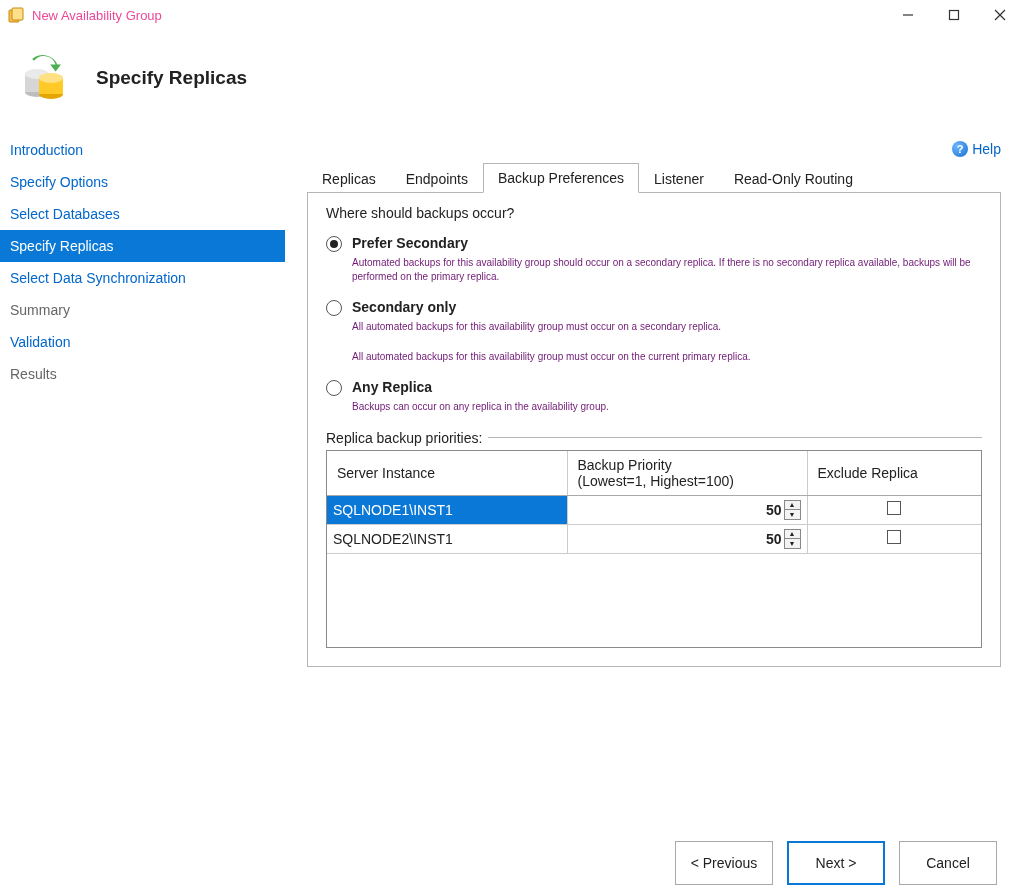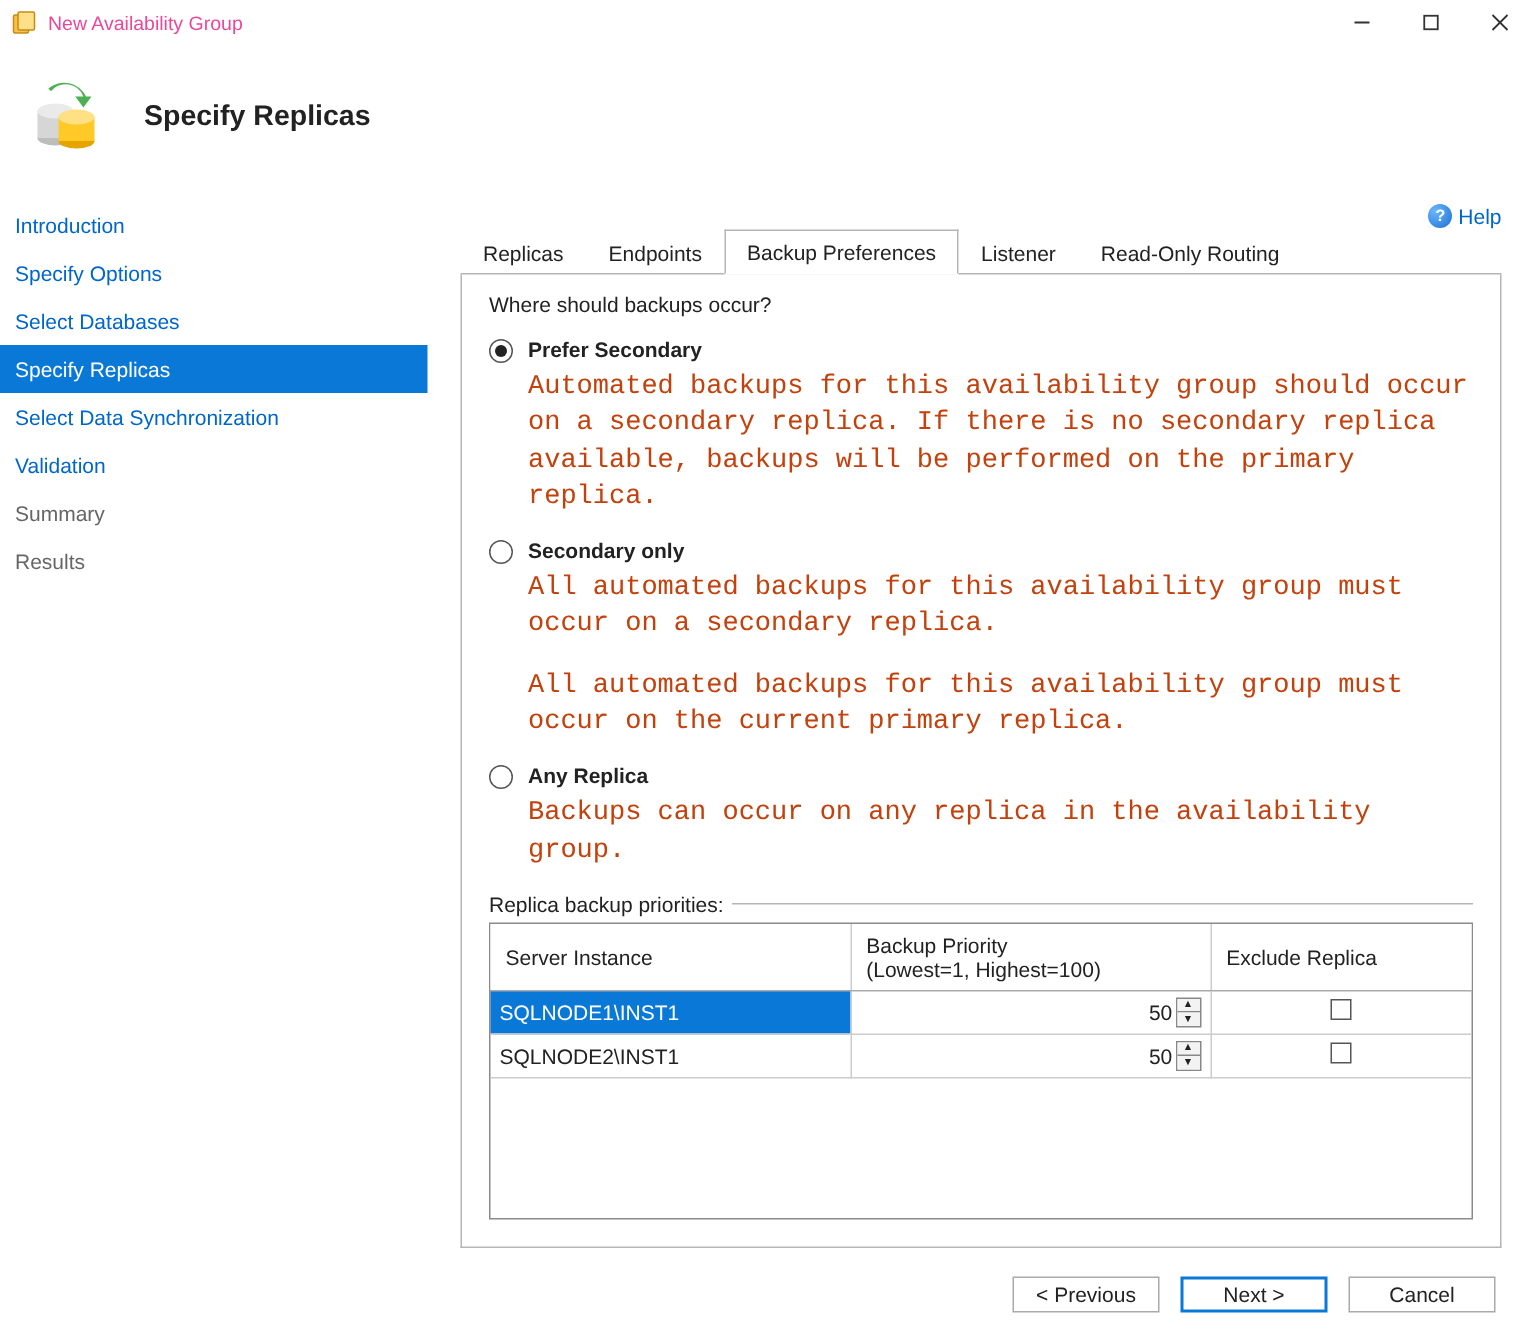--- a/index.html
+++ b/index.html
@@ -155,25 +155,24 @@
     display: flex; align-items: center; justify-content: center;
     flex-shrink: 0;
   }
   .radio.checked::after {
     content: '';
     width: 8px; height: 8px; border-radius: 50%;
     background: #222;
   }
   .opt-label { font-weight: 700; font-size: 14px; }
   .opt-desc {
-    font-size: 18px;
+    font-size: 10px;
     margin: 2px 0 16px 26px;
-    color: #c2410c;
+    color: #701a75;
     line-height: 1.35;
-    font-family: Liberation Mono, monospace;
   }
 
   .group-label {
     font-size: 14px;
     margin: 4px 0 4px 0;
     display: flex;
     align-items: center;
     gap: 6px;
   }
   .group-label .line {
@@ -204,20 +203,21 @@
     background: #0a78d6;
     color: #fff;
   }
   .grid .col-server { width: 240px; }
   .grid .col-priority { width: 240px; }
   .grid .filler td { height: 94px; border: none; }
 
   .priority-cell {
     display: flex; align-items: center; justify-content: flex-end;
     gap: 0;
+    font-weight: bold;
   }
   .priority-cell .val {
     flex: 1; text-align: right; padding-right: 2px;
   }
   .spinner {
     width: 17px;
     display: flex; flex-direction: column;
     border: 1px solid #888;
   }
   .spinner div {
@@ -237,21 +237,21 @@
   .footer {
     height: 64px;
     display: flex;
     align-items: center;
     justify-content: flex-end;
     gap: 14px;
     padding: 0 26px;
   }
   .btn {
     min-width: 98px;
-    height: 24px;
+    height: 44px;
     border: 1px solid #aaa;
     background: #fff;
     font-size: 14px;
     display: flex; align-items: center; justify-content: center;
     padding: 0 14px;
   }
   .btn.primary { border: 2px solid #0a78d6; }
 
 </style>
 </head>
@@ -300,22 +300,22 @@
   <h1>Specify Replicas</h1>
 </div>
 
 <div class="body">
   <div class="sidebar">
     <div class="side-item">Introduction</div>
     <div class="side-item">Specify Options</div>
     <div class="side-item">Select Databases</div>
     <div class="side-item active">Specify Replicas</div>
     <div class="side-item">Select Data Synchronization</div>
+    <div class="side-item muted">Summary</div>
     <div class="side-item">Validation</div>
-    <div class="side-item muted">Summary</div>
     <div class="side-item muted">Results</div>
   </div>
 
   <div class="content">
     <div class="help-row">
       <span class="help-link">
         <span class="qicon">?</span>
         <span>Help</span>
       </span>
     </div>

